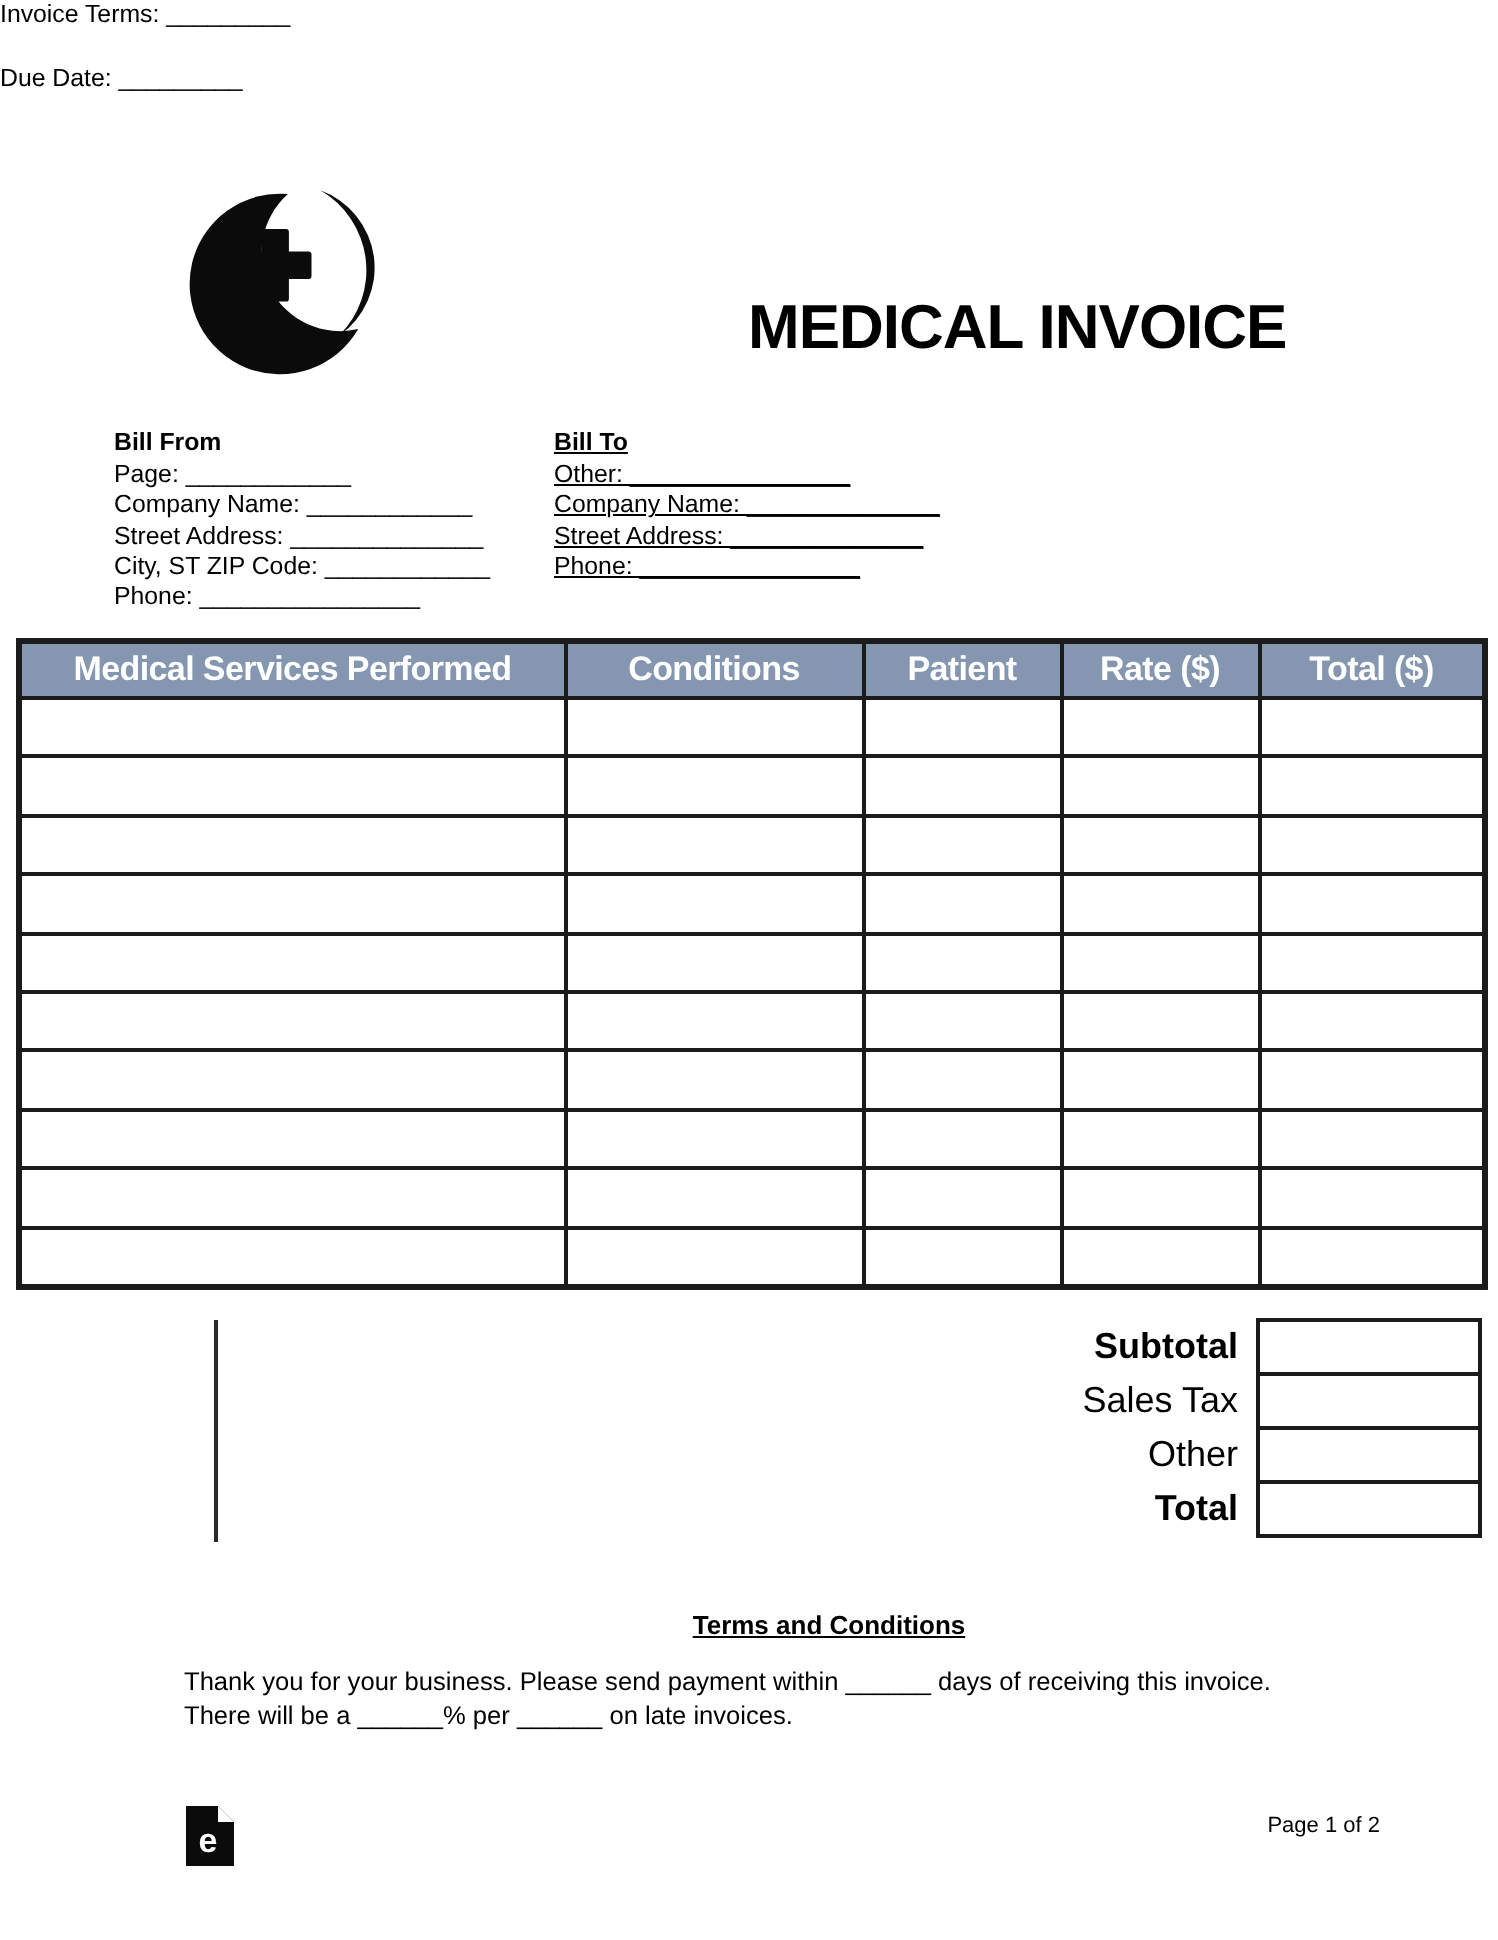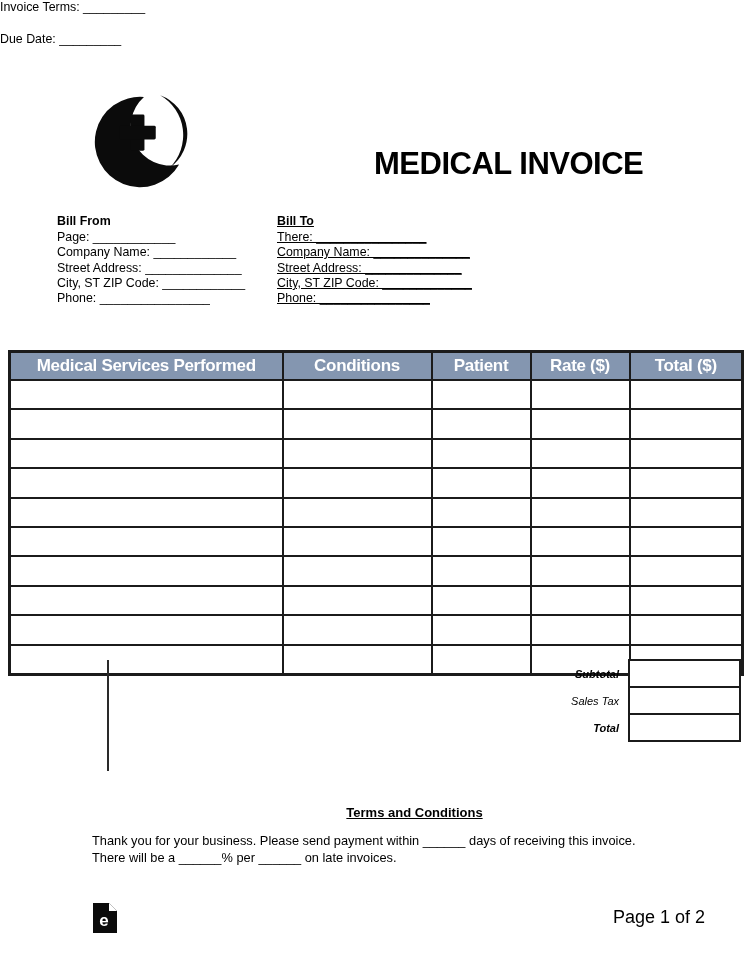--- a/index.html
+++ b/index.html
@@ -27,55 +27,55 @@
   
   .info-block{position:absolute;top:214px;font-size:12.4px;line-height:15.2px;}
   .info-block .heading{font-weight:bold;margin-bottom:1px;}
   .bill-from{left:57px;}
   .bill-to{left:277px;text-decoration:underline;}
   .invoice-info{left:498px;top:215px;font-size:12.4px;}
   .invoice-info .inv-line{margin-bottom:17px;line-height:15px;}
   .invoice-info .lbl-bold{font-weight:bold;}
   
   .invoice-table{
-    position:absolute;left:8px;top:350px;width:733px;
+    position:absolute;left:8px;top:319px;width:733px;
     border-collapse:collapse;table-layout:fixed;
     border:3px solid var(--border);
   }
   .invoice-table th{
     background:var(--header-bg);color:var(--header-text);
     font-size:17px;font-weight:bold;letter-spacing:-0.3px;
     height:26px;padding:0;text-align:center;vertical-align:middle;
     border:2px solid var(--border);
   }
   .invoice-table td{
     height:27.4px;padding:0;background:#fff;
     border:2px solid var(--border);
   }
   
   .summary{position:absolute;left:8px;top:659px;width:733px;}
   .summary-row{display:flex;justify-content:flex-end;align-items:center;height:29px;margin-top:-2px;}
   .summary-row:first-child{margin-top:0;}
-  .summary-label{font-size:11px;margin-right:9px;font-style:italic;}
+  .summary-label{font-size:18px;margin-right:9px;}
   .summary-row.bold .summary-label{font-weight:bold;}
   .summary-box{width:113px;height:100%;box-sizing:border-box;border:2.5px solid var(--border);background:#fff;}
   
   .stray-line{position:absolute;left:107px;top:660px;width:2px;height:111px;background:#2a2a2a;}
   
   .terms-heading{
     position:absolute;left:0;top:805px;width:749px;text-align:center;
     font-size:13px;font-weight:bold;text-decoration:underline;padding-left:40px;
   }
   .terms-text{
     position:absolute;left:92px;top:833px;width:572px;
     font-size:12.8px;line-height:16.5px;
   }
   
   .eforms-logo{position:absolute;left:93px;top:903px;width:24px;height:30px;}
-  .page-number{position:absolute;right:44px;top:907px;font-size:18px;}
+  .page-number{position:absolute;right:59px;top:907px;font-size:11px;}
 </style>
 </head>
 <body>
 
 <div class="page">
 
   <div class="logo">
     <svg viewBox="0 0 110 110" width="108" height="108" xmlns="http://www.w3.org/2000/svg">
 
       <path d="M 57 11.2 A 46 46 0 1 0 92.8 80 A 40 40 0 0 1 57 11.2 Z" fill="#0b0b0b"></path>
@@ -93,24 +93,23 @@
     <div class="heading">Bill From</div>
     <div>Page: ____________</div>
     <div>Company Name: ____________</div>
     <div>Street Address: ______________</div>
     <div>City, ST ZIP Code: ____________</div>
     <div>Phone: ________________</div>
   </div>
 
   <div class="info-block bill-to">
     <div class="heading">Bill To</div>
-    <div>There: ________________</div>
+    <div>Other: ________________</div>
     <div>Company Name: ______________</div>
     <div>Street Address: ______________</div>
-    <div>City, ST ZIP Code: _____________</div>
     <div>Phone: ________________</div>
   </div>
 
   <div class="invoice-info">
     <div class="inv-line">
       <span>Invoice Terms:</span><span> _________</span>
     </div>
     <div class="inv-line">
       <span>Due Date:</span><span> _________</span>
     </div>
@@ -211,20 +210,24 @@
 
   <div class="summary">
     <div class="summary-row bold">
       <span class="summary-label">Subtotal</span>
       <span class="summary-box"></span>
     </div>
     <div class="summary-row">
       <span class="summary-label">Sales Tax</span>
       <span class="summary-box"></span>
     </div>
+    <div class="summary-row">
+      <span class="summary-label">Other</span>
+      <span class="summary-box"></span>
+    </div>
     <div class="summary-row bold">
       <span class="summary-label">Total</span>
       <span class="summary-box"></span>
     </div>
   </div>
 
   <div class="terms-heading">Terms and Conditions</div>
   <div class="terms-text">Thank you for your business. Please send payment within ______ days of receiving this invoice. There will be a ______% per ______ on late invoices.</div>
 
   <div class="eforms-logo">

